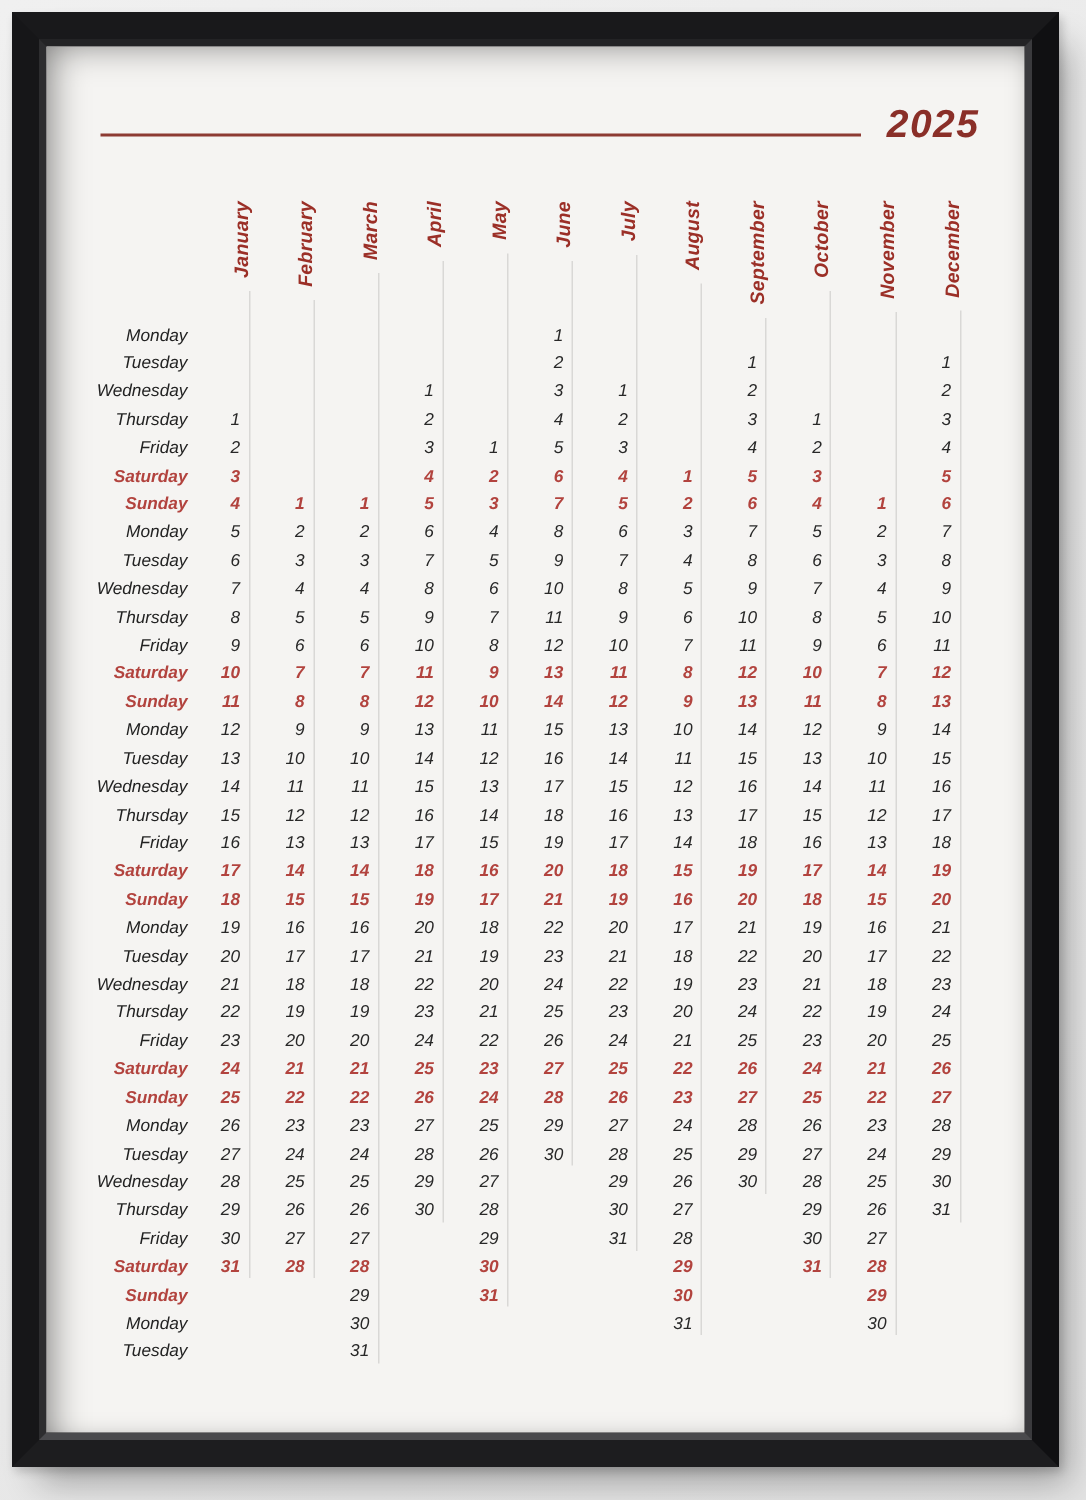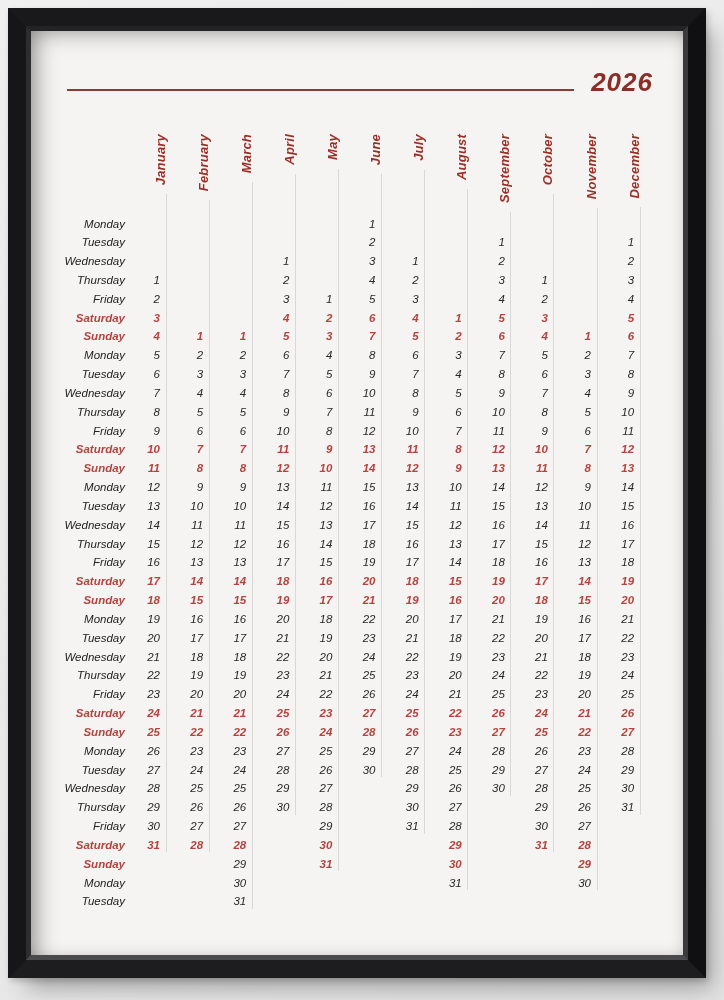--- a/index.html
+++ b/index.html
@@ -77,21 +77,21 @@
   .wk { font-weight:bold; color:#b2433e; }
 </style>
 </head>
 <body>
 
 <div class="photo">
   <div class="frame">
     <div class="lip">
       <div class="poster">
         <div class="rule"></div>
-        <div class="year">2026</div>
+        <div class="year">2025</div>
 
       <div class="rowlab" style="top: 183.5px;">Monday</div>
           <div class="rowlab" style="top: 202.33px;">Tuesday</div>
           <div class="rowlab" style="top: 221.16px;">Wednesday</div>
           <div class="rowlab" style="top: 239.99px;">Thursday</div>
           <div class="rowlab" style="top: 258.82px;">Friday</div>
           <div class="rowlab wk" style="top: 277.65px;">Saturday</div>
           <div class="rowlab wk" style="top: 296.48px;">Sunday</div>
           <div class="rowlab" style="top: 315.31px;">Monday</div>
           <div class="rowlab" style="top: 334.14px;">Tuesday</div>

